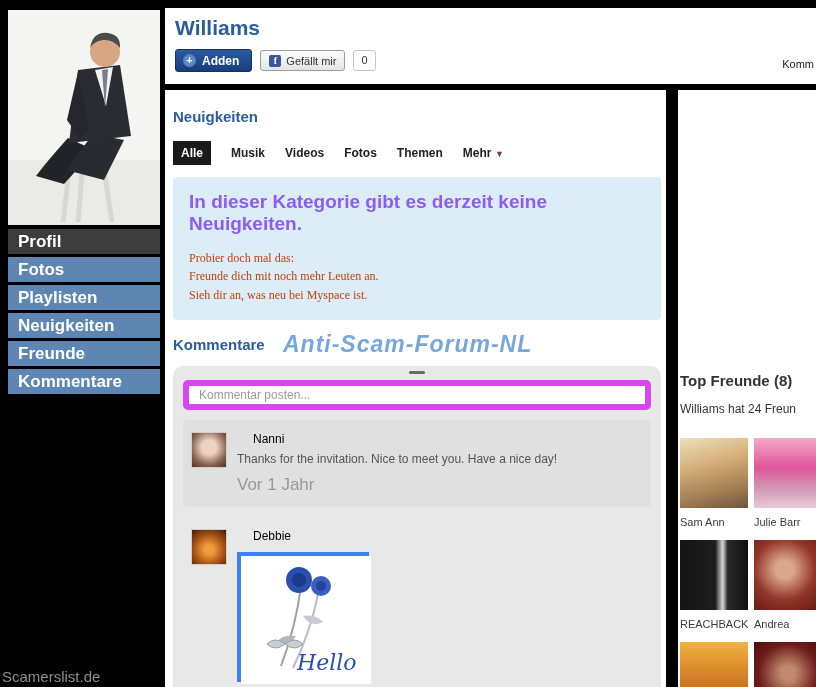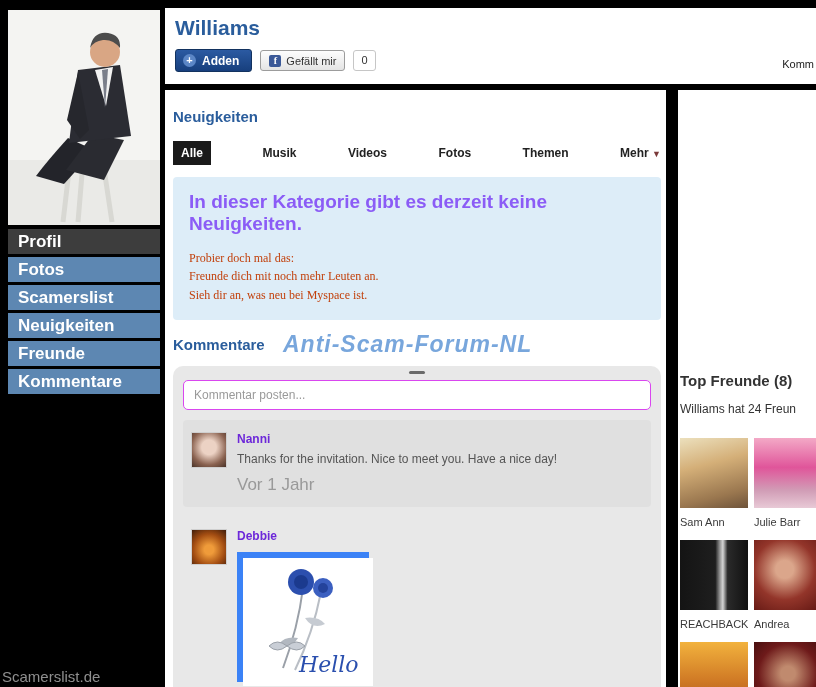--- a/index.html
+++ b/index.html
@@ -50,21 +50,21 @@
   }
   .top-right-link { position:absolute; right:2px; top:50px; font-size:11px; color:#222; cursor:pointer; }
 
   
   .main {
     position:absolute; left:165px; top:90px; width:501px; height:597px;
     background:#fff; overflow:hidden; padding:0 5px 0 8px;
   }
   .section-heading { color:#2a5d9c; font-size:15px; font-weight:bold; }
   .h-news { margin-top:18px; }
-  .tabs { display:flex; align-items:center; gap:20px; margin:16px 0 12px;justify-content:space-between; }
+  .tabs { display:flex; align-items:center; gap:20px; margin:16px 0 12px; }
   .tab { font-size:12px; font-weight:bold; color:#222; cursor:pointer; white-space:nowrap; }
   .tab.active { background:#1a1a1a; color:#fff; padding:5px 8px; }
   .tab .caret { color:#7b3a3a; font-size:9px; }
 
   .empty-box { background:#ddedf8; border-radius:4px; padding:14px 16px 16px; margin-bottom:16px; }
   .empty-title { font-size:19px; font-weight:bold; color:#8b5cf6; line-height:1.15; margin-bottom:14px; }
   .empty-line { font-size:12px; color:#c2410c; line-height:1.55;font-family:Liberation Serif, serif; }
   .empty-line.linkish { cursor:pointer; }
 
   .comments-heading-row { position:relative; height:22px; margin-bottom:8px; }
@@ -75,35 +75,35 @@
 
   .comments-panel {
     background:#e8e8e8; border-radius:10px 10px 0 0; height:340px;
     padding:14px 10px 0; position:relative; overflow:hidden;
   }
   .panel-handle {
     position:absolute; top:5px; left:50%; transform:translateX(-50%);
     width:16px; height:3px; background:#6a6a6a; border-radius:2px;
   }
   .comment-input {
-    width:100%; height:30px; background:#fff; border:1px solid #d946ef; border-radius:5px;
+    width:100%; height:30px; background:#fff; border:6px solid #d946ef; border-radius:5px;
     padding:0 10px; font-size:12px; color:#444; font-family:"Liberation Sans", sans-serif;
   }
   .comment-input::placeholder { color:#9a9a9a; }
 
   .comment { display:flex; gap:10px; padding:12px 8px; margin-top:10px; border-radius:4px; }
   .comment.shaded { background:#e0e0e0; }
   .avatar { width:36px; height:36px; flex:0 0 36px; border:1px solid #cfcfcf; }
   .avatar.nanni { background:radial-gradient(circle at 50% 42%, #ecd2c4 28%, #8a6250 68%, #4a3328 100%); }
   .avatar.debbie { background:radial-gradient(circle at 50% 58%, #ef9b3a 18%, #a34d12 60%, #401d0a 100%); }
   .comment-body { flex:1; }
-  .comment-name { color:#6d28d9; font-weight:bold; font-size:12px; cursor:pointer; }
+  .comment-name { color:#000000; font-weight:normal; font-size:12px; cursor:pointer;margin-left:16px; }
   .comment-text { color:#555; font-size:12px; margin-top:5px; line-height:1.4; }
   .comment-time { color:#999; font-size:17px; margin-top:7px; }
-  .flower-card { width:132px; height:130px; background:#fff; border:6px solid #3b82f6; margin-top:9px; }
+  .flower-card { width:132px; height:130px; background:#fff; border:4px solid #3b82f6; margin-top:9px; }
   .more-link { color:#2a5d9c; font-size:12px; margin-top:9px; cursor:pointer; }
 
   
   .rail {
     position:absolute; left:678px; top:90px; width:138px; height:597px;
     background:#fff; overflow:hidden; padding:282px 0 0 2px;
   }
   .rail-heading { font-size:15px; font-weight:bold; color:#333; }
   .rail-subtitle { font-size:12px; color:#333; margin-top:13px; white-space:nowrap; }
   .friend-grid { margin-top:22px; }
@@ -141,21 +141,21 @@
       <path d="M87 60 L105 57 L98 96 Z" fill="#f2f2f2"></path>
       <path d="M94 60 L100 59 L97 98 Z" fill="#7a7e8a"></path>
       <path d="M70 62 L59 110 L72 129 L81 120 Z" fill="#26272d"></path>
       <circle cx="97" cy="42" r="15" fill="#d9a684"></circle>
       <path d="M82 38 Q85 21 100 23 Q113 25 112 38 Q105 29 95 30 Q86 31 82 38 Z" fill="#4c4c4c"></path>
     </svg>
   </div>
   <nav class="side-nav">
     <div class="nav-item active">Profil</div>
     <div class="nav-item">Fotos</div>
-    <div class="nav-item">Scamerslist</div>
+    <div class="nav-item">Playlisten</div>
     <div class="nav-item">Neuigkeiten</div>
     <div class="nav-item">Freunde</div>
     <div class="nav-item">Kommentare</div>
   </nav>
 </div>
 
 <div class="header">
   <div class="page-title">Williams</div>
   <div class="header-buttons">
     <div class="adden-btn">

